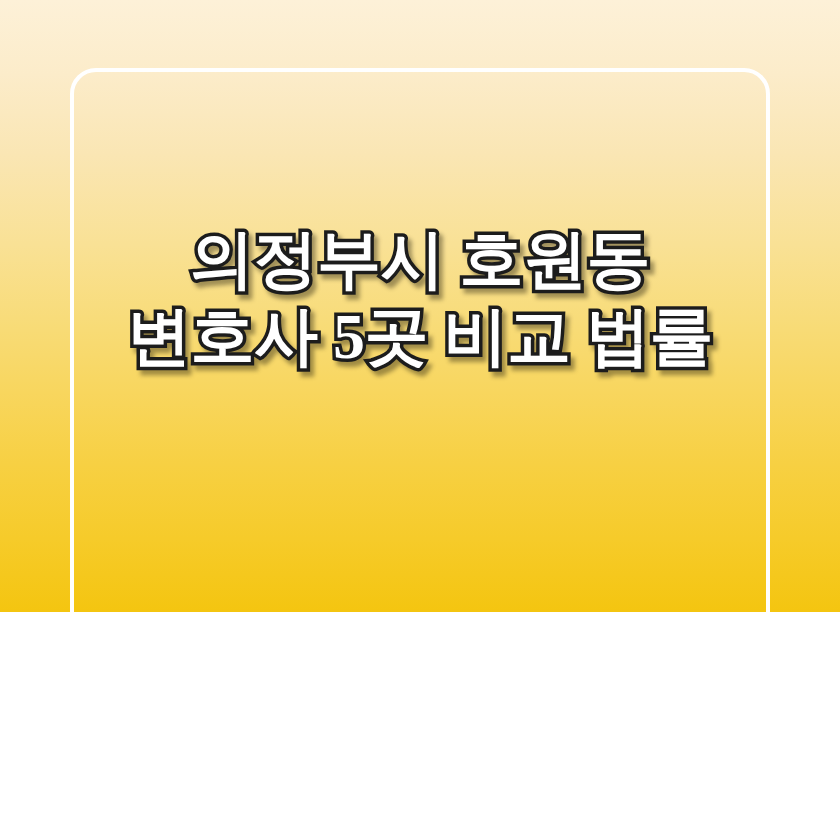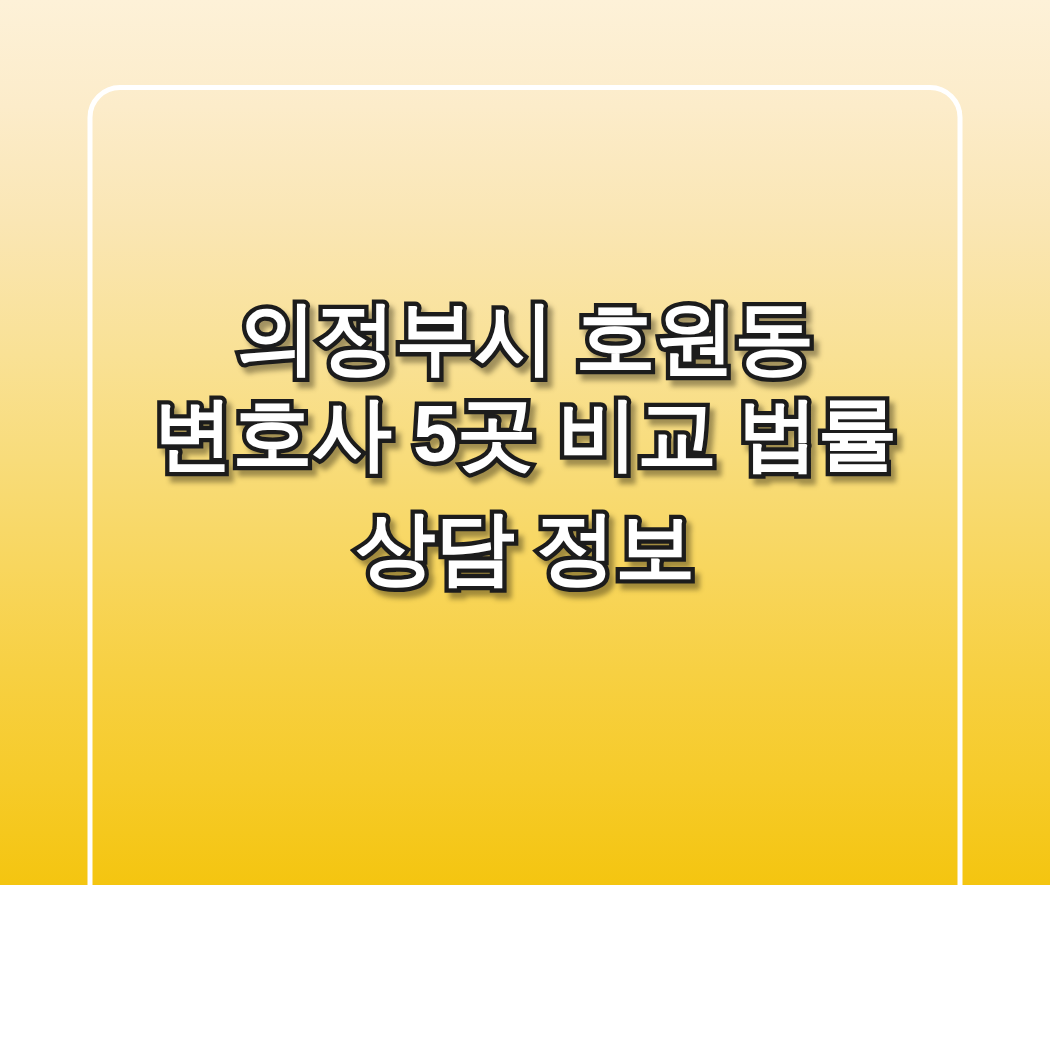--- a/index.html
+++ b/index.html
@@ -4,36 +4,36 @@
 <style>
   html, body {
     margin: 0;
     padding: 0;
     background: #ffffff;
   }
 
   #thumbnail-card {
     position: relative;
     width: 840px;
-    height: 708px;
+    height: 612px;
     overflow: hidden;
     
     background: linear-gradient(
       180deg,
       #fdf1d8 0%,
       #fcecca 12%,
       #fae6b4 25%,
       #f9e195 40%,
       #f8dc7a 52%,
       #f8d65e 64%,
       #f7d042 76%,
       #f6cb2a 88%,
       #f4c510 100%
     );
-    font-family: Liberation Sans, sans-serif;
+    font-family: Liberation Serif, serif;
     -webkit-font-smoothing: antialiased;
   }
 
   
   #inner-frame {
     position: absolute;
     left: 70px;
     top: 68px;
     width: 700px;
     height: 704px;
@@ -83,16 +83,15 @@
 </head>
 <body>
 
 <div id="thumbnail-card">
 
   <div id="inner-frame"></div>
 
   <div id="headline-block">
     <span class="headline-line line-1">의정부시 호원동</span>
     <span class="headline-line line-2">변호사 5곳 비교 법률</span>
-    <span class="headline-line line-3">상담 정보</span>
   </div>
 
 </div>
 
 </body></html>

